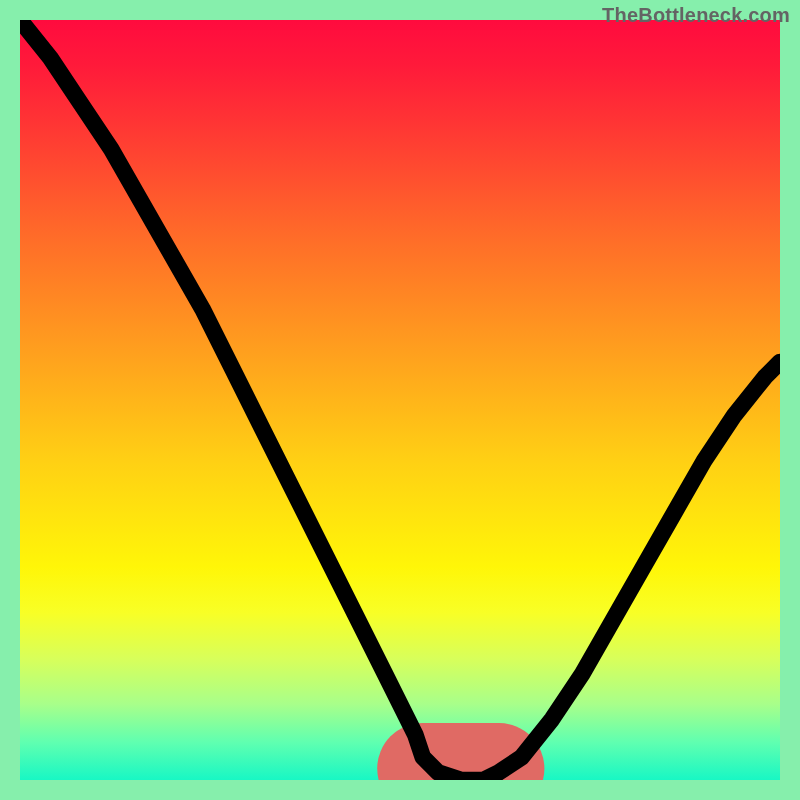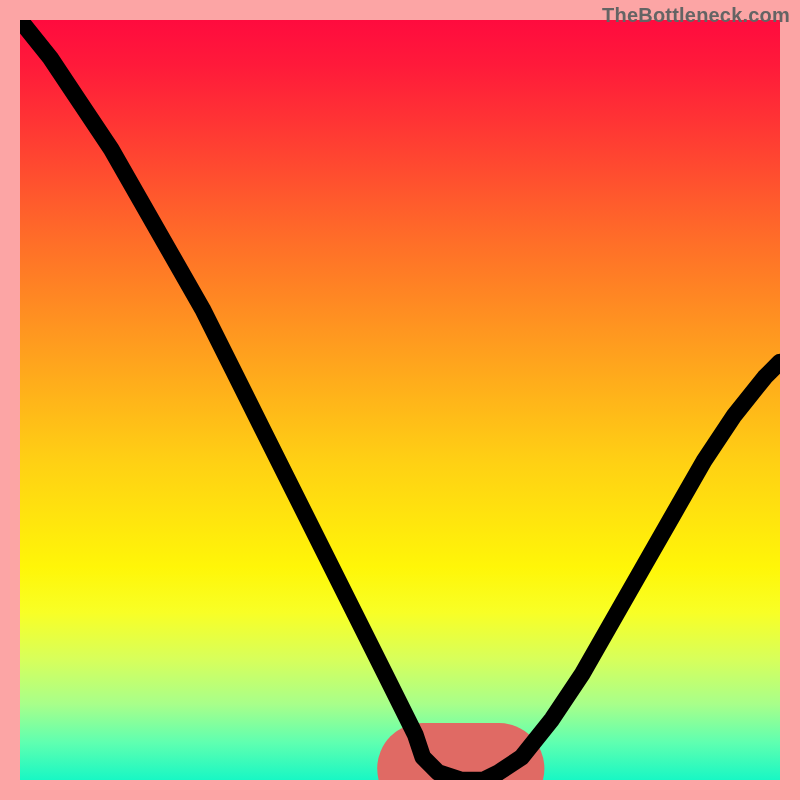--- a/index.html
+++ b/index.html
@@ -1,21 +1,21 @@
 <!DOCTYPE html>
 <html><head>
 <meta charset="utf-8">
 <style>
   * { margin: 0; padding: 0; box-sizing: border-box; }
   html, body { width: 800px; height: 800px; overflow: hidden; background: #000; }
   .frame {
     position: relative;
     width: 800px;
     height: 800px;
-    background: #fca5a5;
+    background: #86efac;
   }
   .watermark {
     position: absolute;
     top: 4px;
     right: 10px;
     font-family: Arial, Helvetica, sans-serif;
     font-size: 20px;
     font-weight: bold;
     color: #646464;
     letter-spacing: 0.2px;

